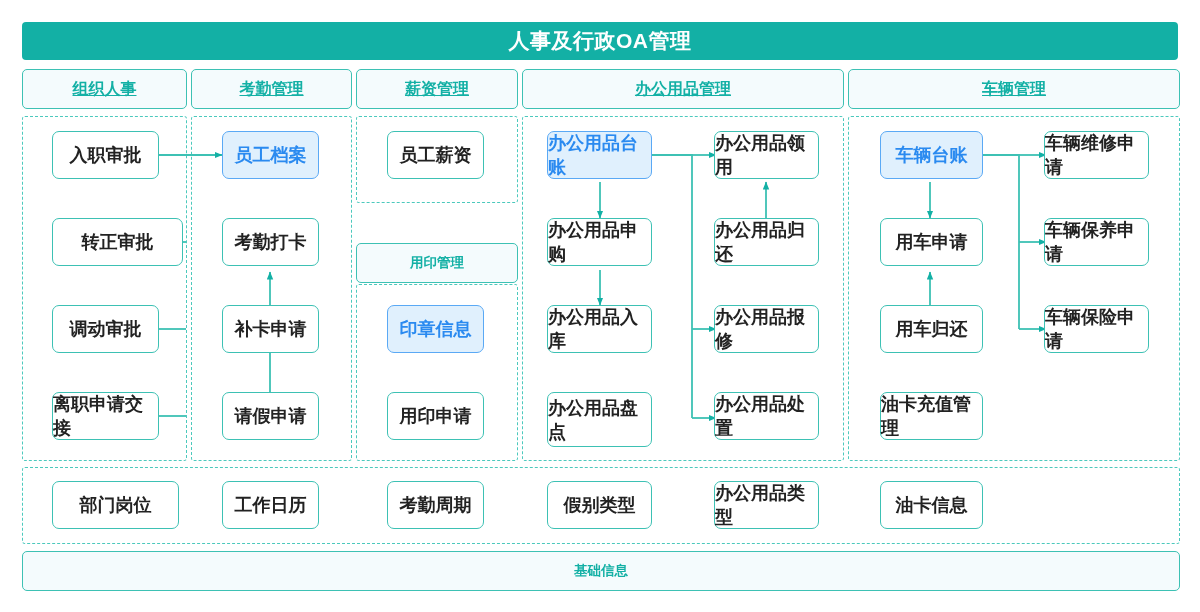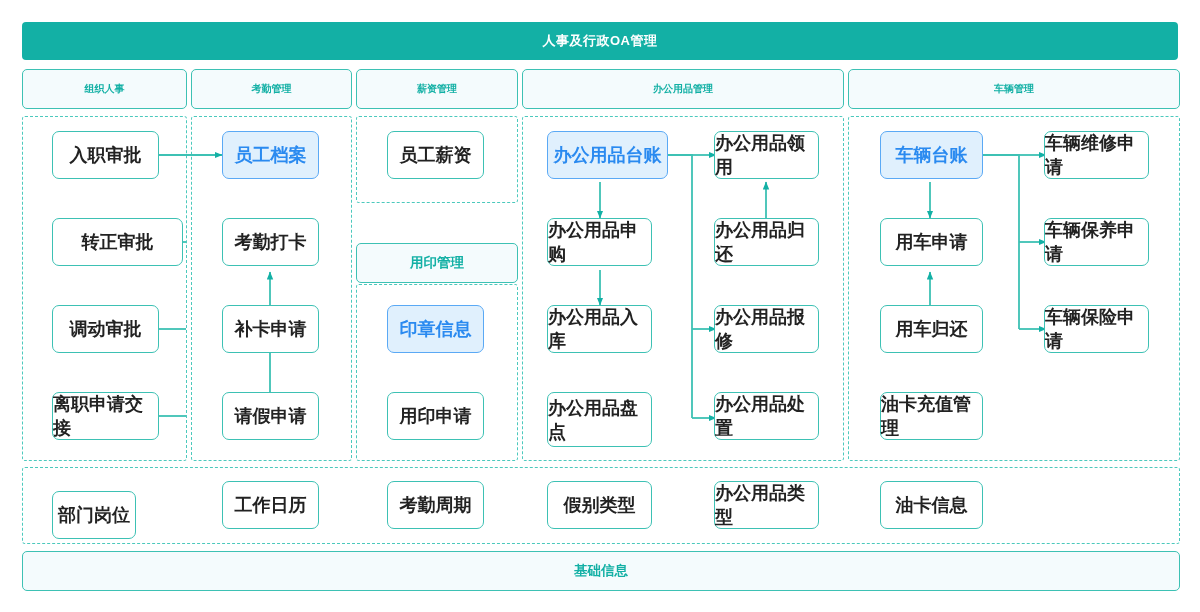--- a/index.html
+++ b/index.html
@@ -8,29 +8,29 @@
     font-family:"Liberation Sans","DejaVu Sans",sans-serif;
     overflow:hidden;
   }
   .page{position:relative;width:1200px;height:612px;}
 
   
   .title-bar{
     position:absolute;left:22px;top:22px;width:1156px;height:38px;
     background:#13b0a5;border-radius:4px;
     display:flex;align-items:center;justify-content:center;
-    color:#ffffff;font-size:13px;font-weight:bold;letter-spacing:.5px;
+    color:#ffffff;font-size:21px;font-weight:bold;letter-spacing:.5px;
   }
 
   
   .cat-head{
     position:absolute;height:38px;background:#f4fbfd;
     border:1px solid #3dc1b4;border-radius:5px;
     display:flex;align-items:center;justify-content:center;
-    color:#13b0a5;font-size:10px;font-weight:bold;
+    color:#13b0a5;font-size:16px;font-weight:bold;text-decoration:underline;
   }
 
   
   .dash-box{
     position:absolute;border:1.5px dashed #4cc9bd;border-radius:3px;
     background:transparent;
   }
 
   
   .node{
@@ -127,40 +127,40 @@
   <div class="node hl" style="left:222px;top:131px;width:97px;height:48px;">员工档案</div>
   <div class="node" style="left:222px;top:218px;width:97px;height:48px;">考勤打卡</div>
   <div class="node" style="left:222px;top:305px;width:97px;height:48px;">补卡申请</div>
   <div class="node" style="left:222px;top:392px;width:97px;height:48px;">请假申请</div>
 
   <div class="node" style="left:387px;top:131px;width:97px;height:48px;">员工薪资</div>
   <div class="sub-head" style="left:356px;top:243px;width:160px;">用印管理</div>
   <div class="node hl" style="left:387px;top:305px;width:97px;height:48px;">印章信息</div>
   <div class="node" style="left:387px;top:392px;width:97px;height:48px;">用印申请</div>
 
-  <div class="node hl" style="left:547px;top:131px;width:121px;height:48px;">办公用品台账</div>
+  <div class="node hl" style="left:547px;top:131px;width:105px;height:48px;">办公用品台账</div>
   <div class="node" style="left:547px;top:218px;width:105px;height:48px;">办公用品申购</div>
   <div class="node" style="left:547px;top:305px;width:105px;height:48px;">办公用品入库</div>
   <div class="node" style="left:547px;top:392px;width:105px;height:55px;">办公用品盘点</div>
 
   <div class="node" style="left:714px;top:131px;width:105px;height:48px;">办公用品领用</div>
   <div class="node" style="left:714px;top:218px;width:105px;height:48px;">办公用品归还</div>
   <div class="node" style="left:714px;top:305px;width:105px;height:48px;">办公用品报修</div>
   <div class="node" style="left:714px;top:392px;width:105px;height:48px;">办公用品处置</div>
 
   <div class="node hl" style="left:880px;top:131px;width:103px;height:48px;">车辆台账</div>
   <div class="node" style="left:880px;top:218px;width:103px;height:48px;">用车申请</div>
   <div class="node" style="left:880px;top:305px;width:103px;height:48px;">用车归还</div>
   <div class="node" style="left:880px;top:392px;width:103px;height:48px;">油卡充值管理</div>
 
   <div class="node" style="left:1044px;top:131px;width:105px;height:48px;">车辆维修申请</div>
   <div class="node" style="left:1044px;top:218px;width:105px;height:48px;">车辆保养申请</div>
   <div class="node" style="left:1044px;top:305px;width:105px;height:48px;">车辆保险申请</div>
 
-  <div class="node" style="left:52px;top:491px;width:84px;height:48px;">部门岗位</div>
+  <div class="node" style="left:52px;top:481px;width:127px;height:48px;">部门岗位</div>
   <div class="node" style="left:222px;top:481px;width:97px;height:48px;">工作日历</div>
   <div class="node" style="left:387px;top:481px;width:97px;height:48px;">考勤周期</div>
   <div class="node" style="left:547px;top:481px;width:105px;height:48px;">假别类型</div>
   <div class="node" style="left:714px;top:481px;width:105px;height:48px;">办公用品类型</div>
   <div class="node" style="left:880px;top:481px;width:103px;height:48px;">油卡信息</div>
 
   <div class="footer-bar">基础信息</div>
 
 </div>
 

